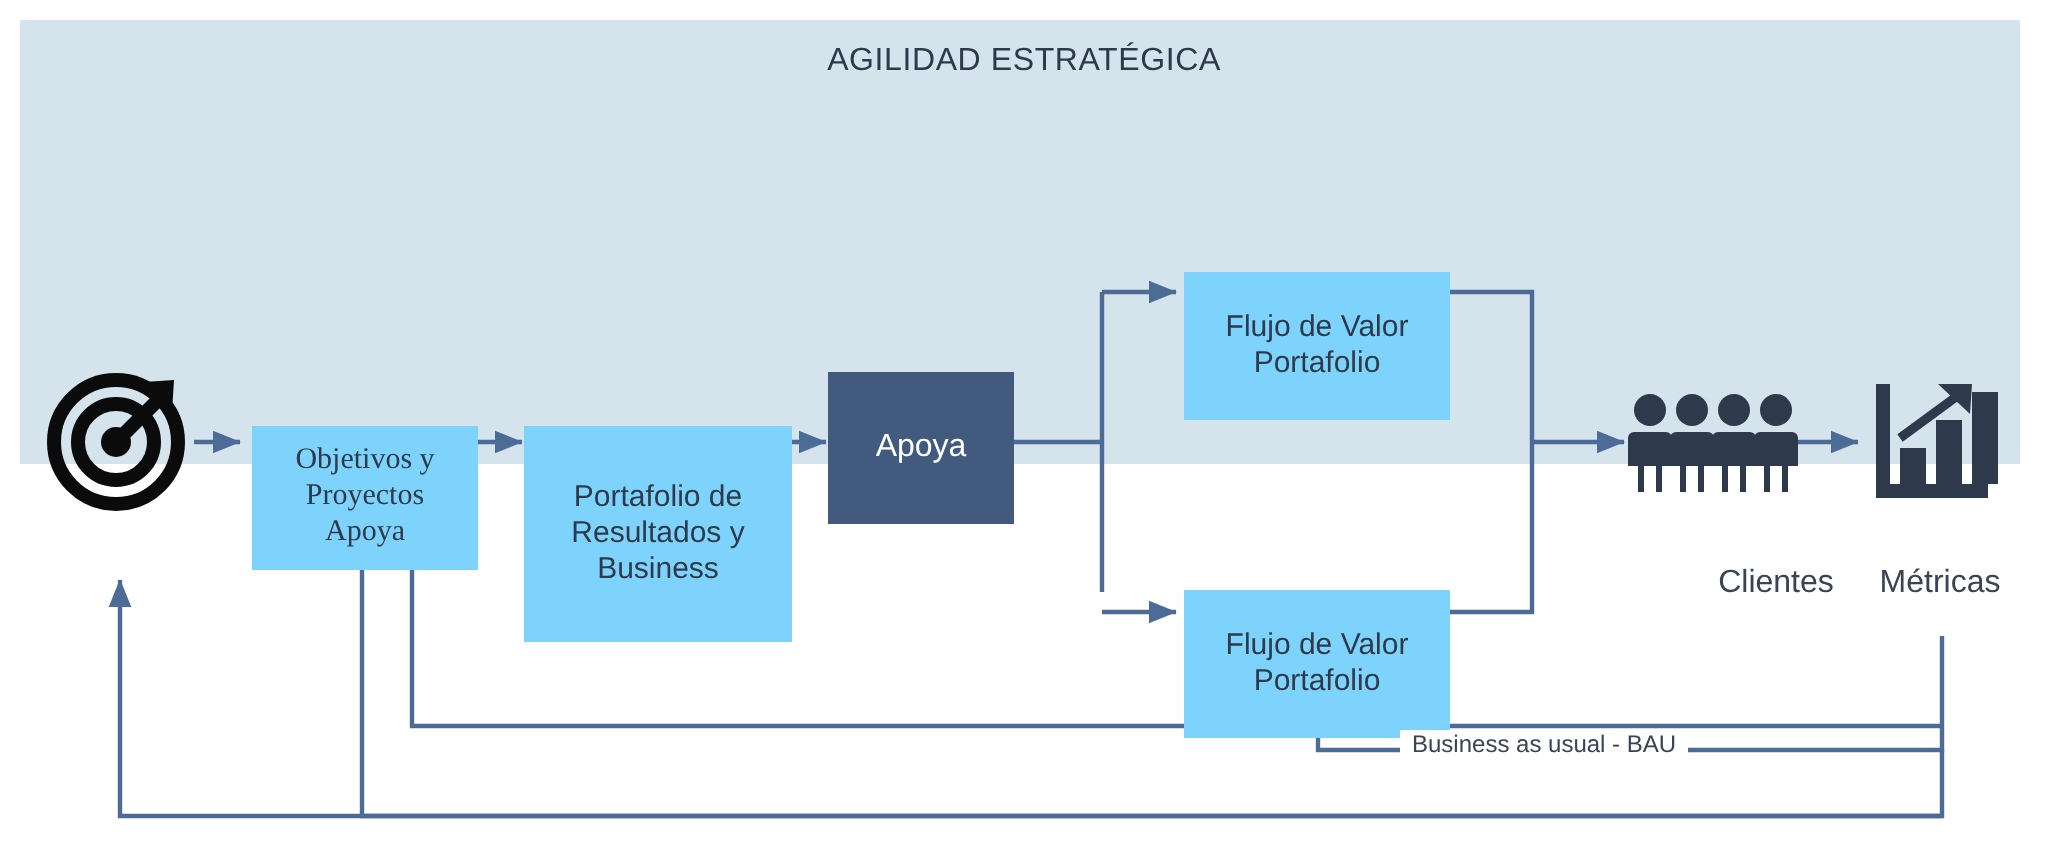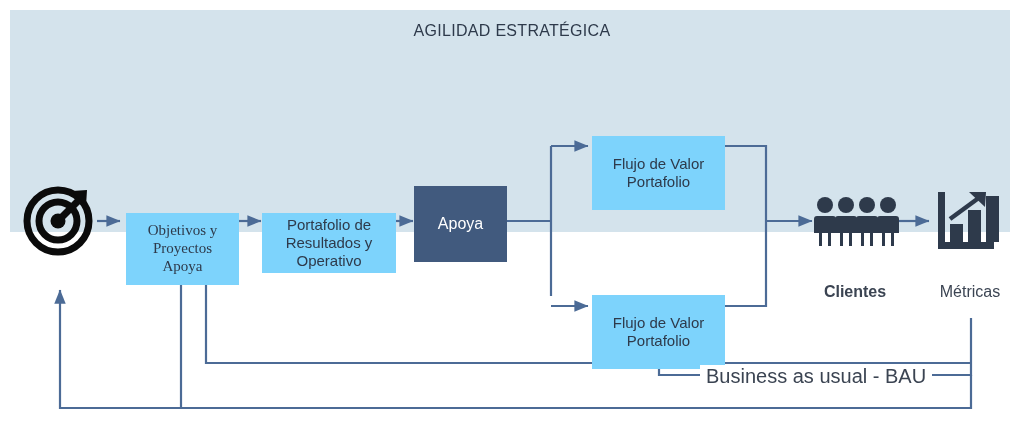--- a/index.html
+++ b/index.html
@@ -7,21 +7,21 @@
        font-family:"Liberation Sans","DejaVu Sans",sans-serif;}
   #stage{position:absolute;left:0;top:0;width:1024px;height:423px;}
   svg#diagram{position:absolute;left:0;top:0;width:1024px;height:423px;}
   .box{position:absolute;display:flex;align-items:center;justify-content:center;
        text-align:center;line-height:1.18;}
   .box-orange{background:#7dd3fc;color:#2E3A4B;font-size:15px;margin-top:33px;}
   .box-blue{background:#415A7E;color:#ffffff;font-size:16px;}
   .caption{position:absolute;color:#3B4452;font-size:16px;text-align:center;white-space:nowrap;}
   .banner-title{position:absolute;color:#2E3A4B;font-size:16px;letter-spacing:.3px;
                 text-align:center;white-space:nowrap;}
-  .bau-label{position:absolute;color:#3B4452;font-size:20px;white-space:nowrap;background:#ffffff;padding:0 6px;}
+  .bau-label{position:absolute;color:#3B4452;font-size:12px;white-space:nowrap;background:#ffffff;padding:0 6px;}
 </style>
 </head>
 <body>
 
 <div id="stage">
 
   <svg id="diagram" viewBox="0 0 1024 423">
     <defs>
       <marker id="arw" markerWidth="7" markerHeight="7" refX="6.2" refY="3.2" orient="auto" markerUnits="strokeWidth">
         <path d="M0,0.6 L6.4,3.2 L0,5.8 z" fill="#4C6B96"></path>
@@ -104,25 +104,25 @@
   <div class="banner-title" style="left:0;top:22px;width:1024px;">AGILIDAD ESTRATÉGICA</div>
 
   <div class="box box-orange" style="left:126px;top:180px;width:113px;height:72px;font-family:Liberation Serif, serif;">
     <span>
       <span>Objetivos y</span><br>
       <span>Proyectos</span><br>
       <span>Apoya</span>
     </span>
   </div>
 
-  <div class="box box-orange" style="left:262px;top:180px;width:134px;height:60px;">
+  <div class="box box-orange" style="left:262px;top:180px;width:134px;height:108px;">
     <span>
       <span>Portafolio de</span><br>
       <span>Resultados y</span><br>
-      <span>Operativo</span>
+      <span>Business</span>
     </span>
   </div>
 
   <div class="box box-blue" style="left:414px;top:186px;width:93px;height:76px;">
     <span>Apoya</span>
   </div>
 
   <div class="box box-orange" style="left:592px;top:103px;width:133px;height:74px;">
     <span>
       <span>Flujo de Valor</span><br>
@@ -131,19 +131,19 @@
   </div>
 
   <div class="box box-orange" style="left:592px;top:262px;width:133px;height:74px;">
     <span>
       <span>Flujo de Valor</span><br>
       <span>Portafolio</span>
     </span>
   </div>
 
 
-  <div class="caption" style="left:795px;top:283px;width:120px;font-weight:bold;">Clientes</div>
+  <div class="caption" style="left:828px;top:283px;width:120px;">Clientes</div>
 
   <div class="caption" style="left:910px;top:283px;width:120px;">Métricas</div>
 
   <div class="bau-label" style="left:700px;top:365px;">Business as usual - BAU</div>
 
 </div>
 
 </body></html>

